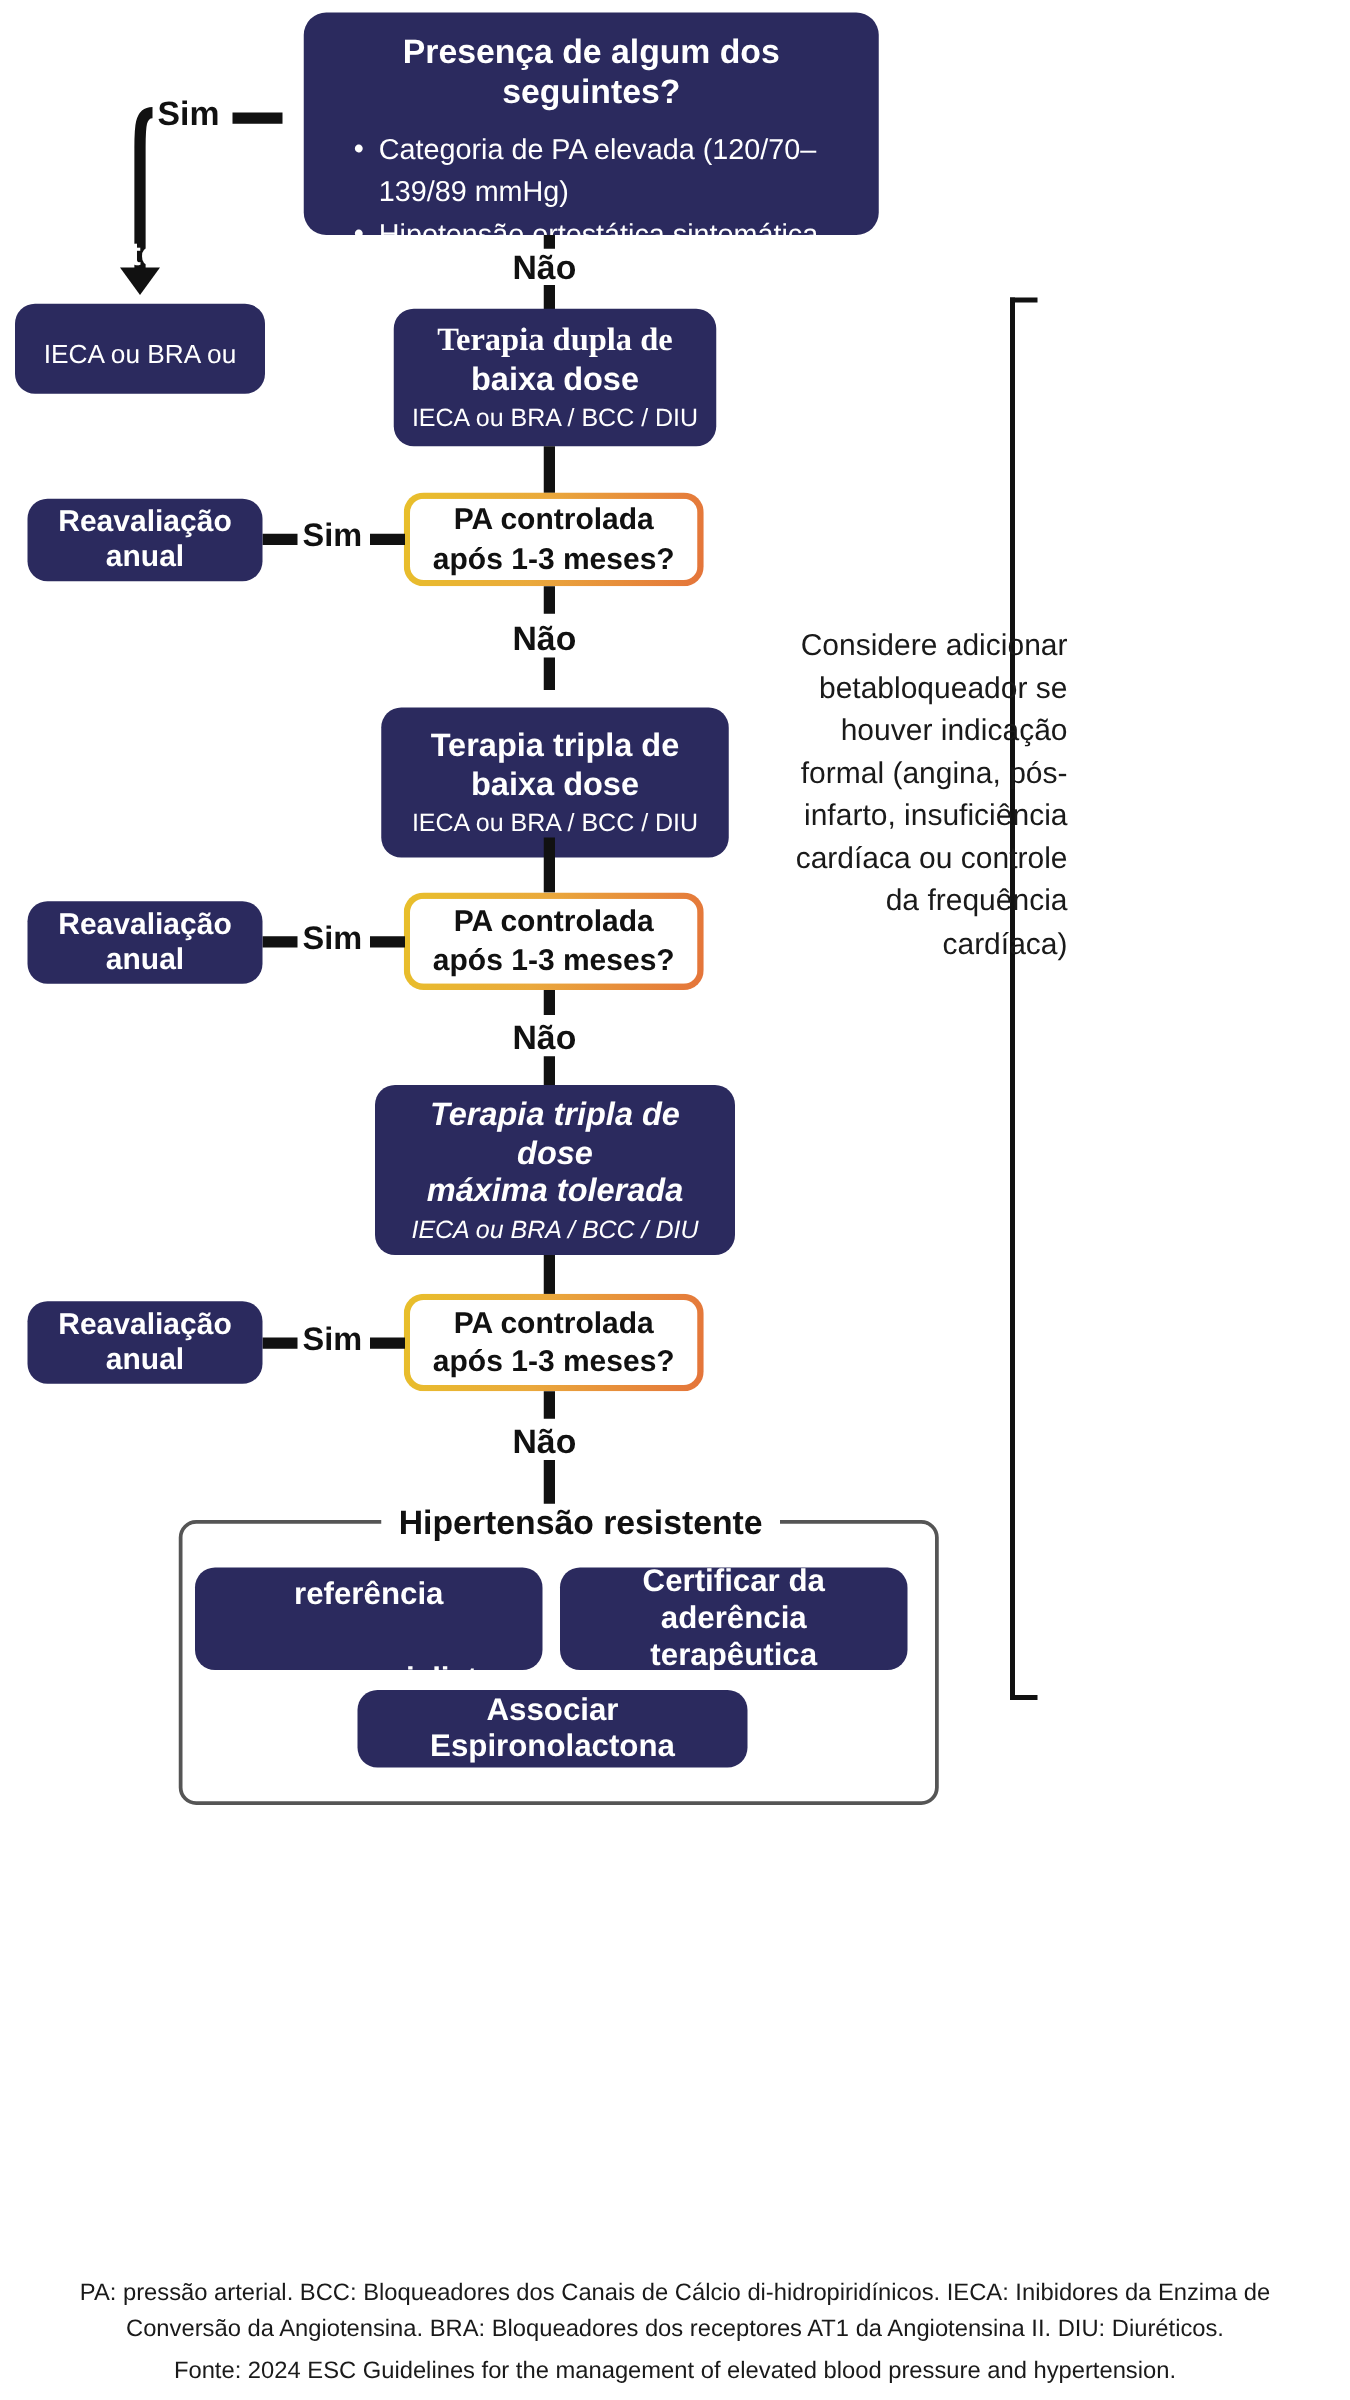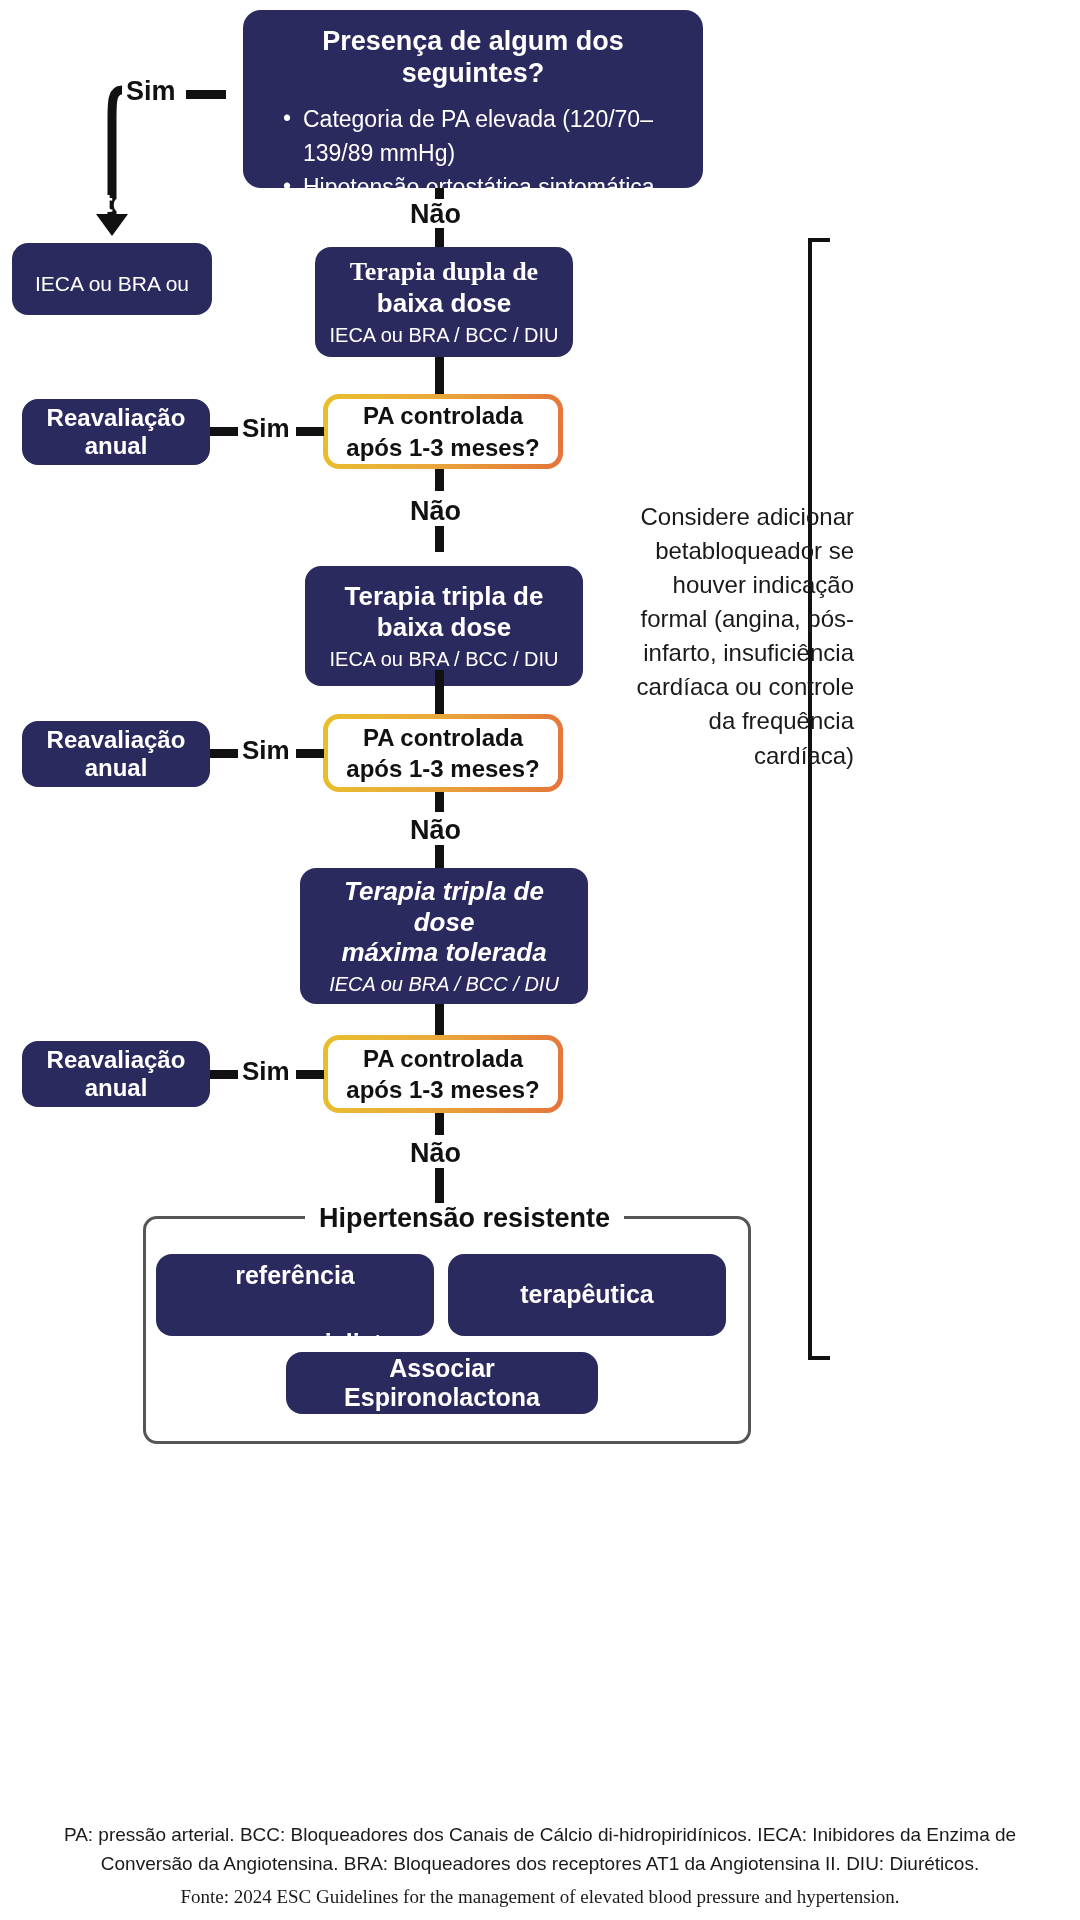--- a/index.html
+++ b/index.html
@@ -275,27 +275,28 @@
 
   <div class="group-box" style="left:143px; top:1216px; width:608px; height:228px;"></div>
   <div class="group-title" style="left:305px; top:1203px;">Hipertensão resistente</div>
 
   <div class="node" style="left:156px; top:1254px; width:278px; height:82px;gap:39px;">
     <div class="ttl" style="font-size:25px;">Considerar referência</div>
     <div class="ttl" style="font-size:25px;">para especialista</div>
   </div>
 
   <div class="node" style="left:448px; top:1254px; width:278px; height:82px;">
+    <div class="ttl" style="font-size:25px;">Certificar da aderência</div>
     <div class="ttl" style="font-size:25px;">terapêutica</div>
   </div>
 
   <div class="node" style="left:286px; top:1352px; width:312px; height:62px;">
     <div class="ttl" style="font-size:25px;">Associar Espironolactona</div>
   </div>
 
   <div class="bracket" style="left:808px; top:238px; height:1122px;"></div>
   <div class="sidenote" style="left:626px; top:500px; width:228px;text-align:right;">Considere adicionar betabloqueador se houver indicação formal (angina, pós-infarto, insuficiência cardíaca ou controle da frequência cardíaca)</div>
 
   <div class="footer" style="top:1820px;">PA: pressão arterial. BCC: Bloqueadores dos Canais de Cálcio di-hidropiridínicos. IECA: Inibidores da Enzima de</div>
   <div class="footer" style="top:1849px;">Conversão da Angiotensina. BRA: Bloqueadores dos receptores AT1 da Angiotensina II. DIU: Diuréticos.</div>
-  <div class="footer" style="top:1882px;font-family:Liberation Serif, serif;">Fonte: 2024 ESC Guidelines for the management of elevated blood pressure and hypertension.</div>
+  <div class="footer" style="top:1882px;">Fonte: 2024 ESC Guidelines for the management of elevated blood pressure and hypertension.</div>
 
 </div>
 
 </body></html>

